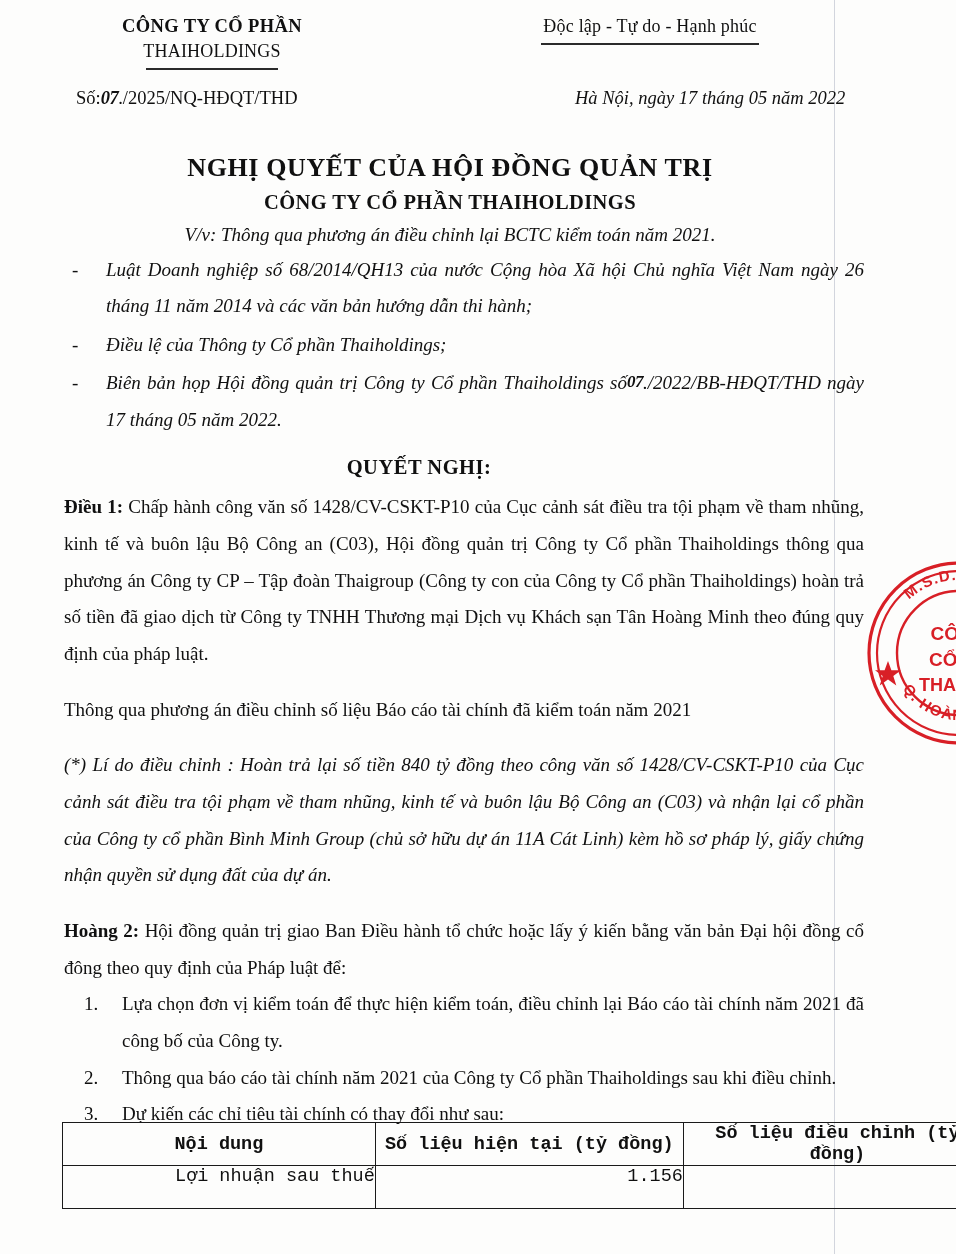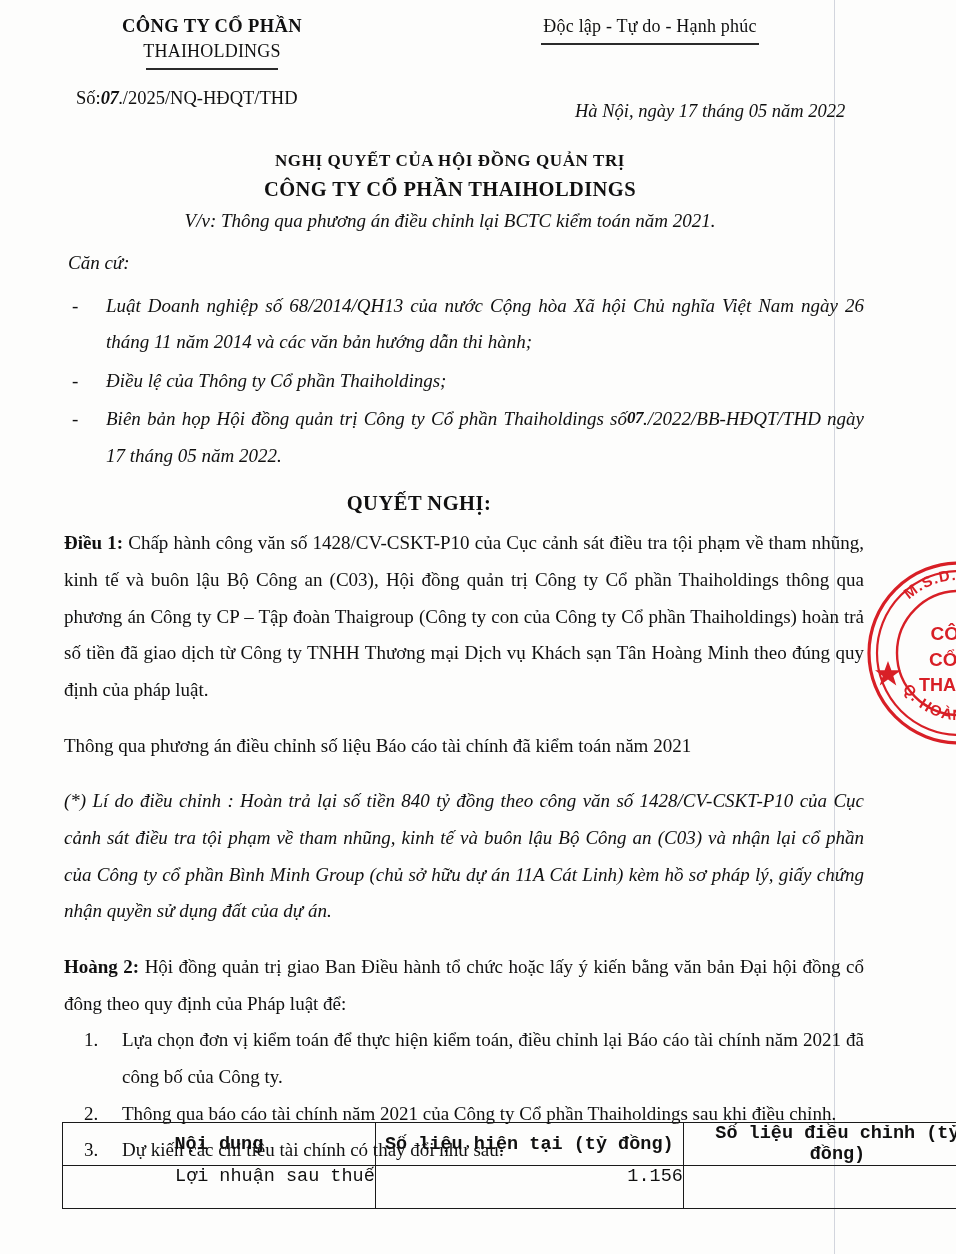--- a/index.html
+++ b/index.html
@@ -83,37 +83,37 @@
     white-space: nowrap;
   }
   .handwritten-num {
     font-weight: bold;
     font-style: italic;
     letter-spacing: -0.5px;
   }
   .date-line {
     position: absolute;
     left: 575px;
-    top: 101px;
+    top: 88px;
     font-style: italic;
     font-size: 18.5px;
     white-space: nowrap;
   }
 
   
   .title-block {
     position: absolute;
     top: 148px;
     left: 0;
     width: 900px;
     text-align: center;
   }
   .title-1 {
     font-weight: bold;
-    font-size: 17px;
+    font-size: 26px;
     letter-spacing: 0.6px;
     line-height: 1.5;
   }
   .title-2 {
     font-weight: bold;
     font-size: 20.5px;
     letter-spacing: 0.4px;
     line-height: 1.5;
   }
   .title-sub {
@@ -286,21 +286,20 @@
   <div class="date-line">Hà Nội, ngày 17 tháng 05 năm 2022</div>
 
   <div class="title-block">
     <div class="title-1">NGHỊ QUYẾT CỦA HỘI ĐỒNG QUẢN TRỊ</div>
     <div class="title-2">CÔNG TY CỔ PHẦN THAIHOLDINGS</div>
     <div class="title-sub">V/v: Thông qua phương án điều chỉnh lại BCTC kiểm toán năm 2021.</div>
   </div>
 
   <div class="body-area">
 
-    <div class="cancu-label">Căn cứ:</div>
 
     <ul class="bullet-list">
       <li class="bullet-item">
         <span class="bullet-dash">-</span>
         <span>Luật Doanh nghiệp số 68/2014/QH13 của nước Cộng hòa Xã hội Chủ nghĩa Việt Nam ngày 26 tháng 11 năm 2014 và các văn bản hướng dẫn thi hành;</span>
       </li>
       <li class="bullet-item">
         <span class="bullet-dash">-</span>
         <span>Điều lệ của Thông ty Cổ phần Thaiholdings;</span>
       </li>

